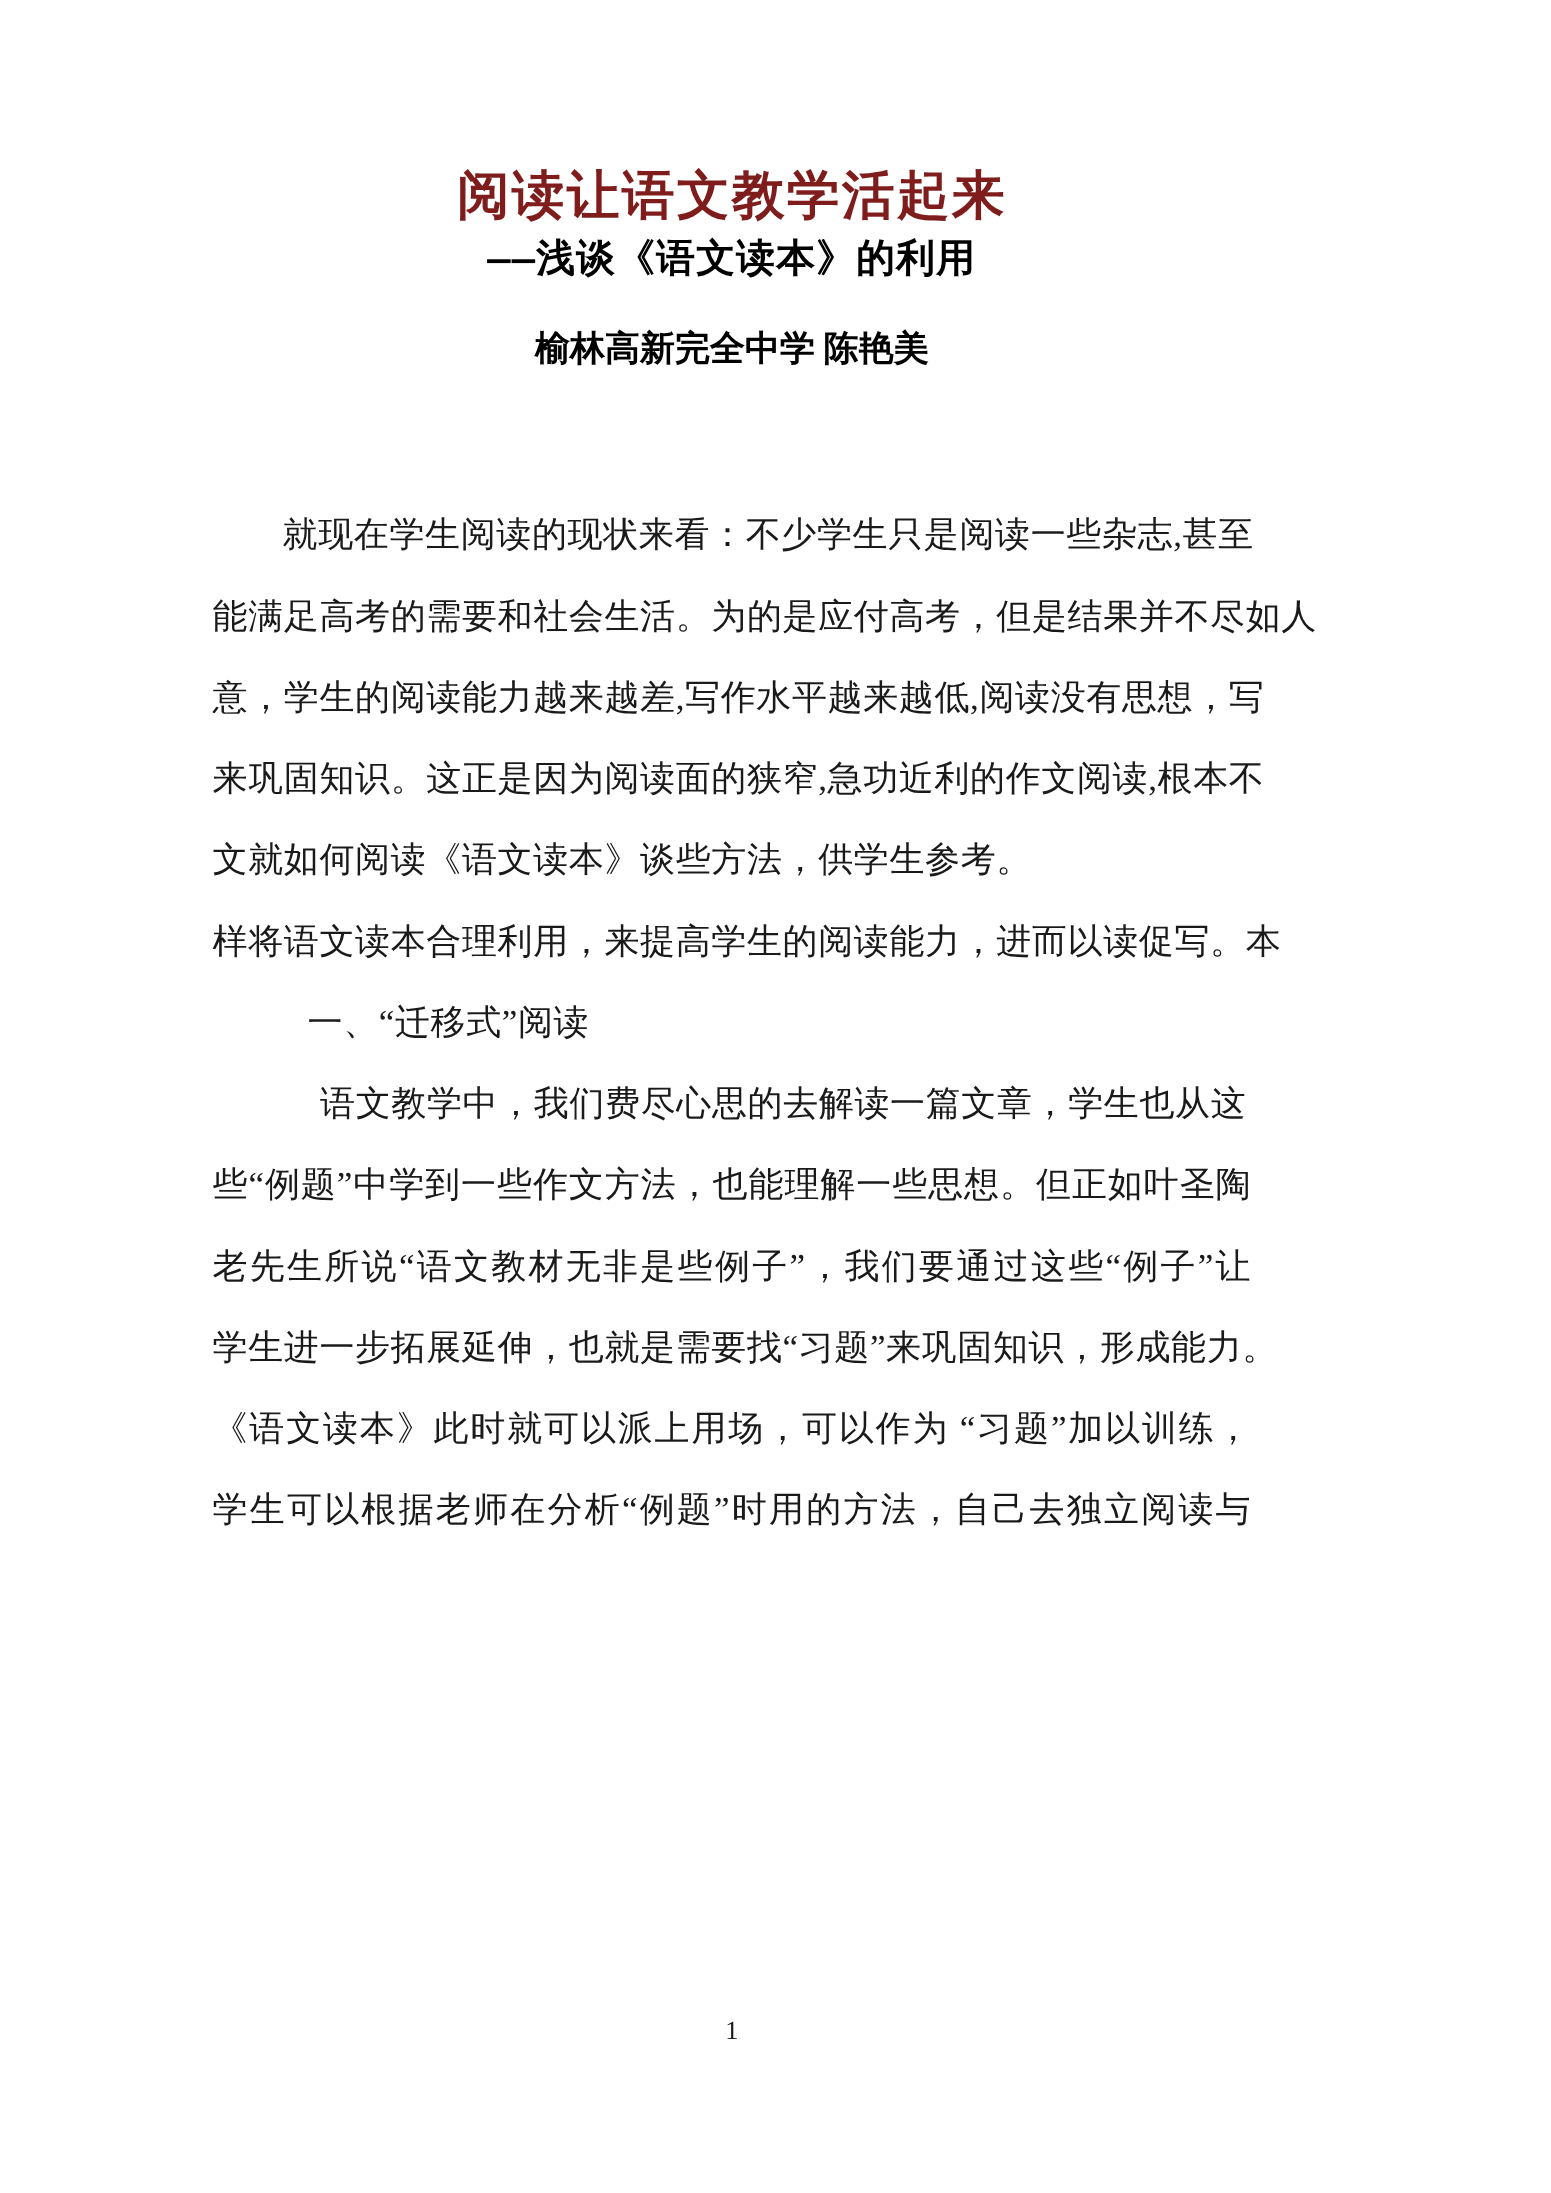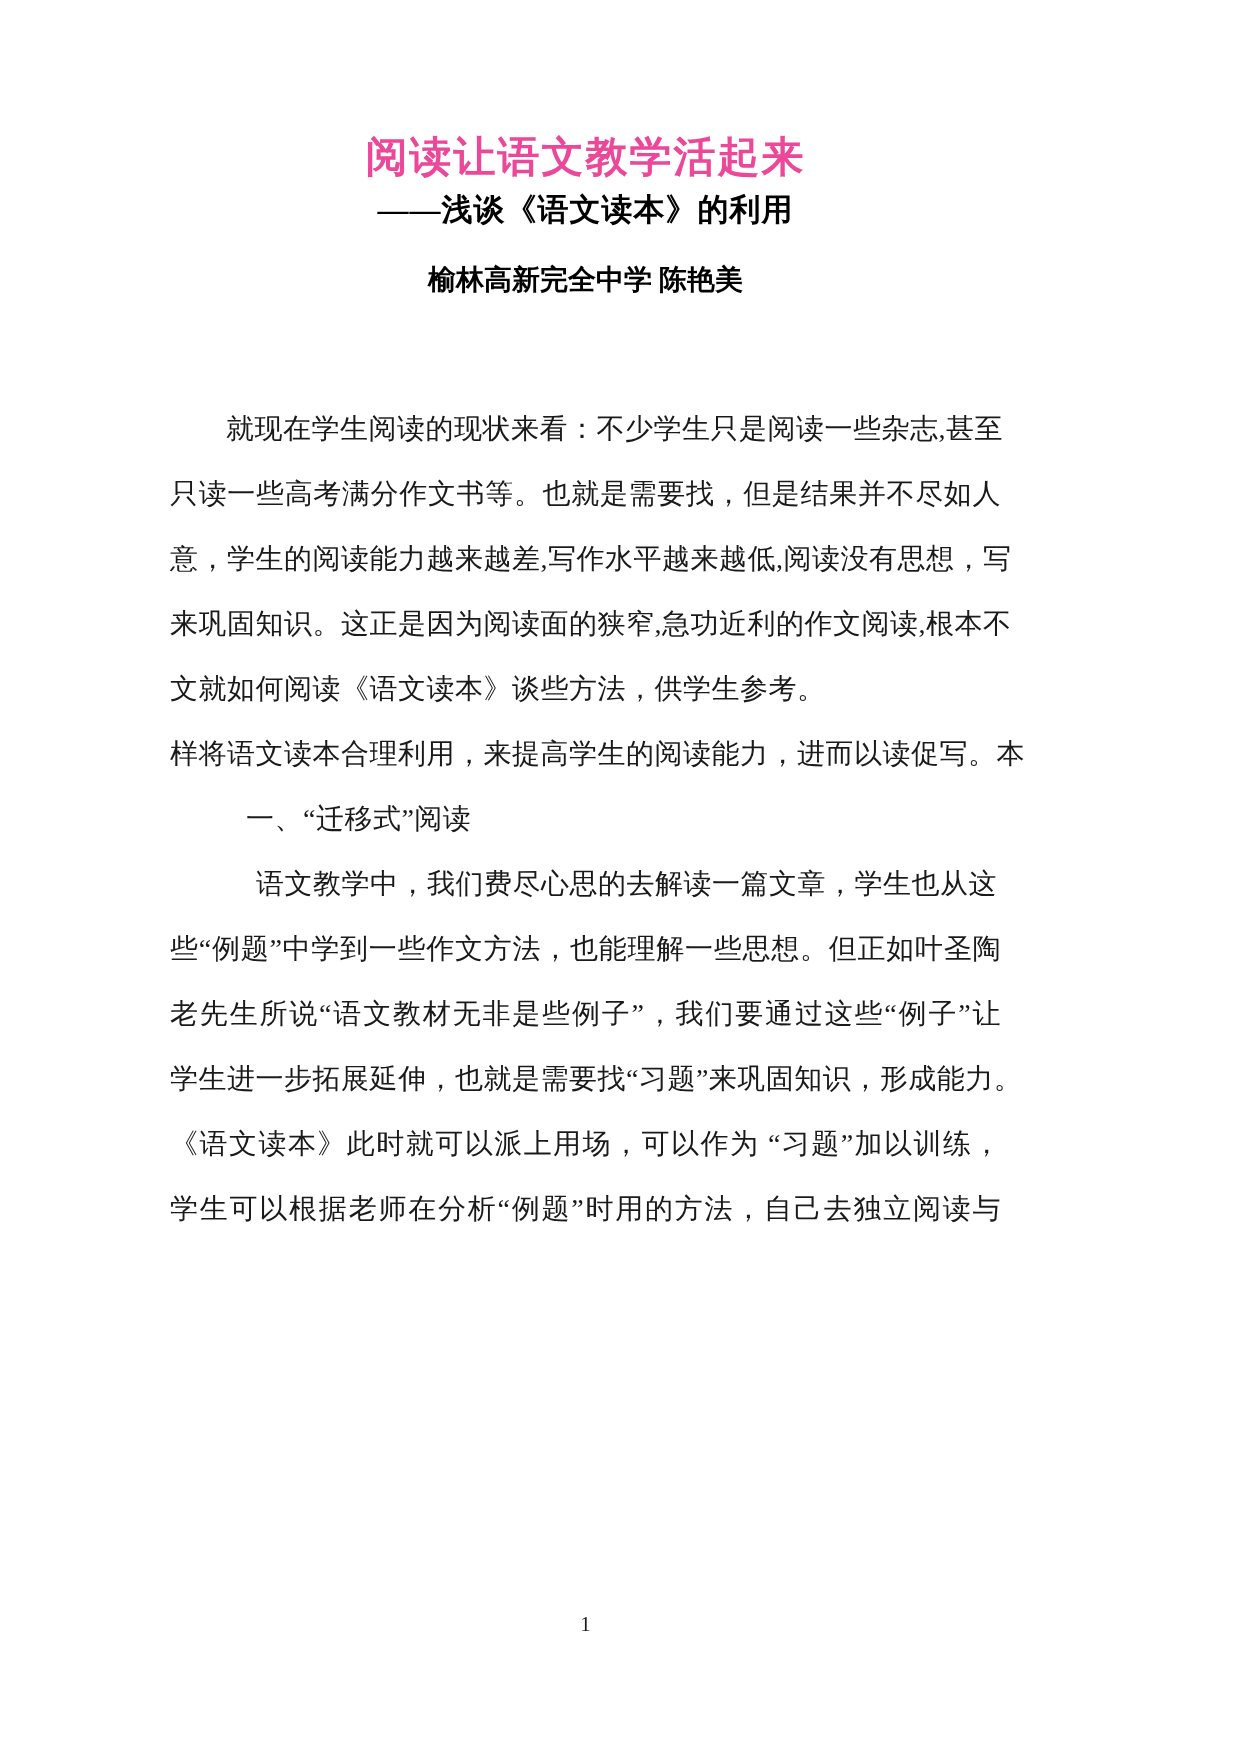--- a/index.html
+++ b/index.html
@@ -17,29 +17,30 @@
     font-family: "Liberation Serif", serif;
     color: #111111;
     overflow: hidden;
   }
   .doc-title {
     text-align: center;
     font-size: 42px;
     line-height: 58px;
     font-weight: bold;
     letter-spacing: 2px;
-    color: #ec4899;
+    color: #7f1d1d;
   }
   .doc-subtitle {
     text-align: center;
     font-size: 31px;
     line-height: 48px;
     font-weight: bold;
     letter-spacing: 1px;
     color: #000000;
+    font-family: Liberation Mono, monospace;
   }
   .doc-author {
     margin-top: 28px;
     text-align: center;
     font-size: 28px;
     line-height: 36px;
     font-weight: bold;
     color: #000000;
   }
   .doc-body {
@@ -81,21 +82,21 @@
 
   <div class="doc-subtitle">——浅谈《语文读本》的利用</div>
 
   <div class="doc-author">榆林高新完全中学 陈艳美</div>
 
   <div class="doc-body">
 
 
     <div>
       <div class="line indent-2">就现在学生阅读的现状来看：不少学生只是阅读一些杂志,甚至</div>
-      <div class="line">只读一些高考满分作文书等。也就是需要找，但是结果并不尽如人</div>
+      <div class="line">能满足高考的需要和社会生活。为的是应付高考，但是结果并不尽如人</div>
       <div class="line">意，学生的阅读能力越来越差,写作水平越来越低,阅读没有思想，写</div>
       <div class="line">来巩固知识。这正是因为阅读面的狭窄,急功近利的作文阅读,根本不</div>
       <div class="line short">文就如何阅读《语文读本》谈些方法，供学生参考。</div>
       <div class="line">样将语文读本合理利用，来提高学生的阅读能力，进而以读促写。本</div>
     </div>
 
     <div class="line short indent-heading">一、“迁移式”阅读</div>
 
     <div>
       <div class="line short indent-4">语文教学中，我们费尽心思的去解读一篇文章，学生也从这</div>

